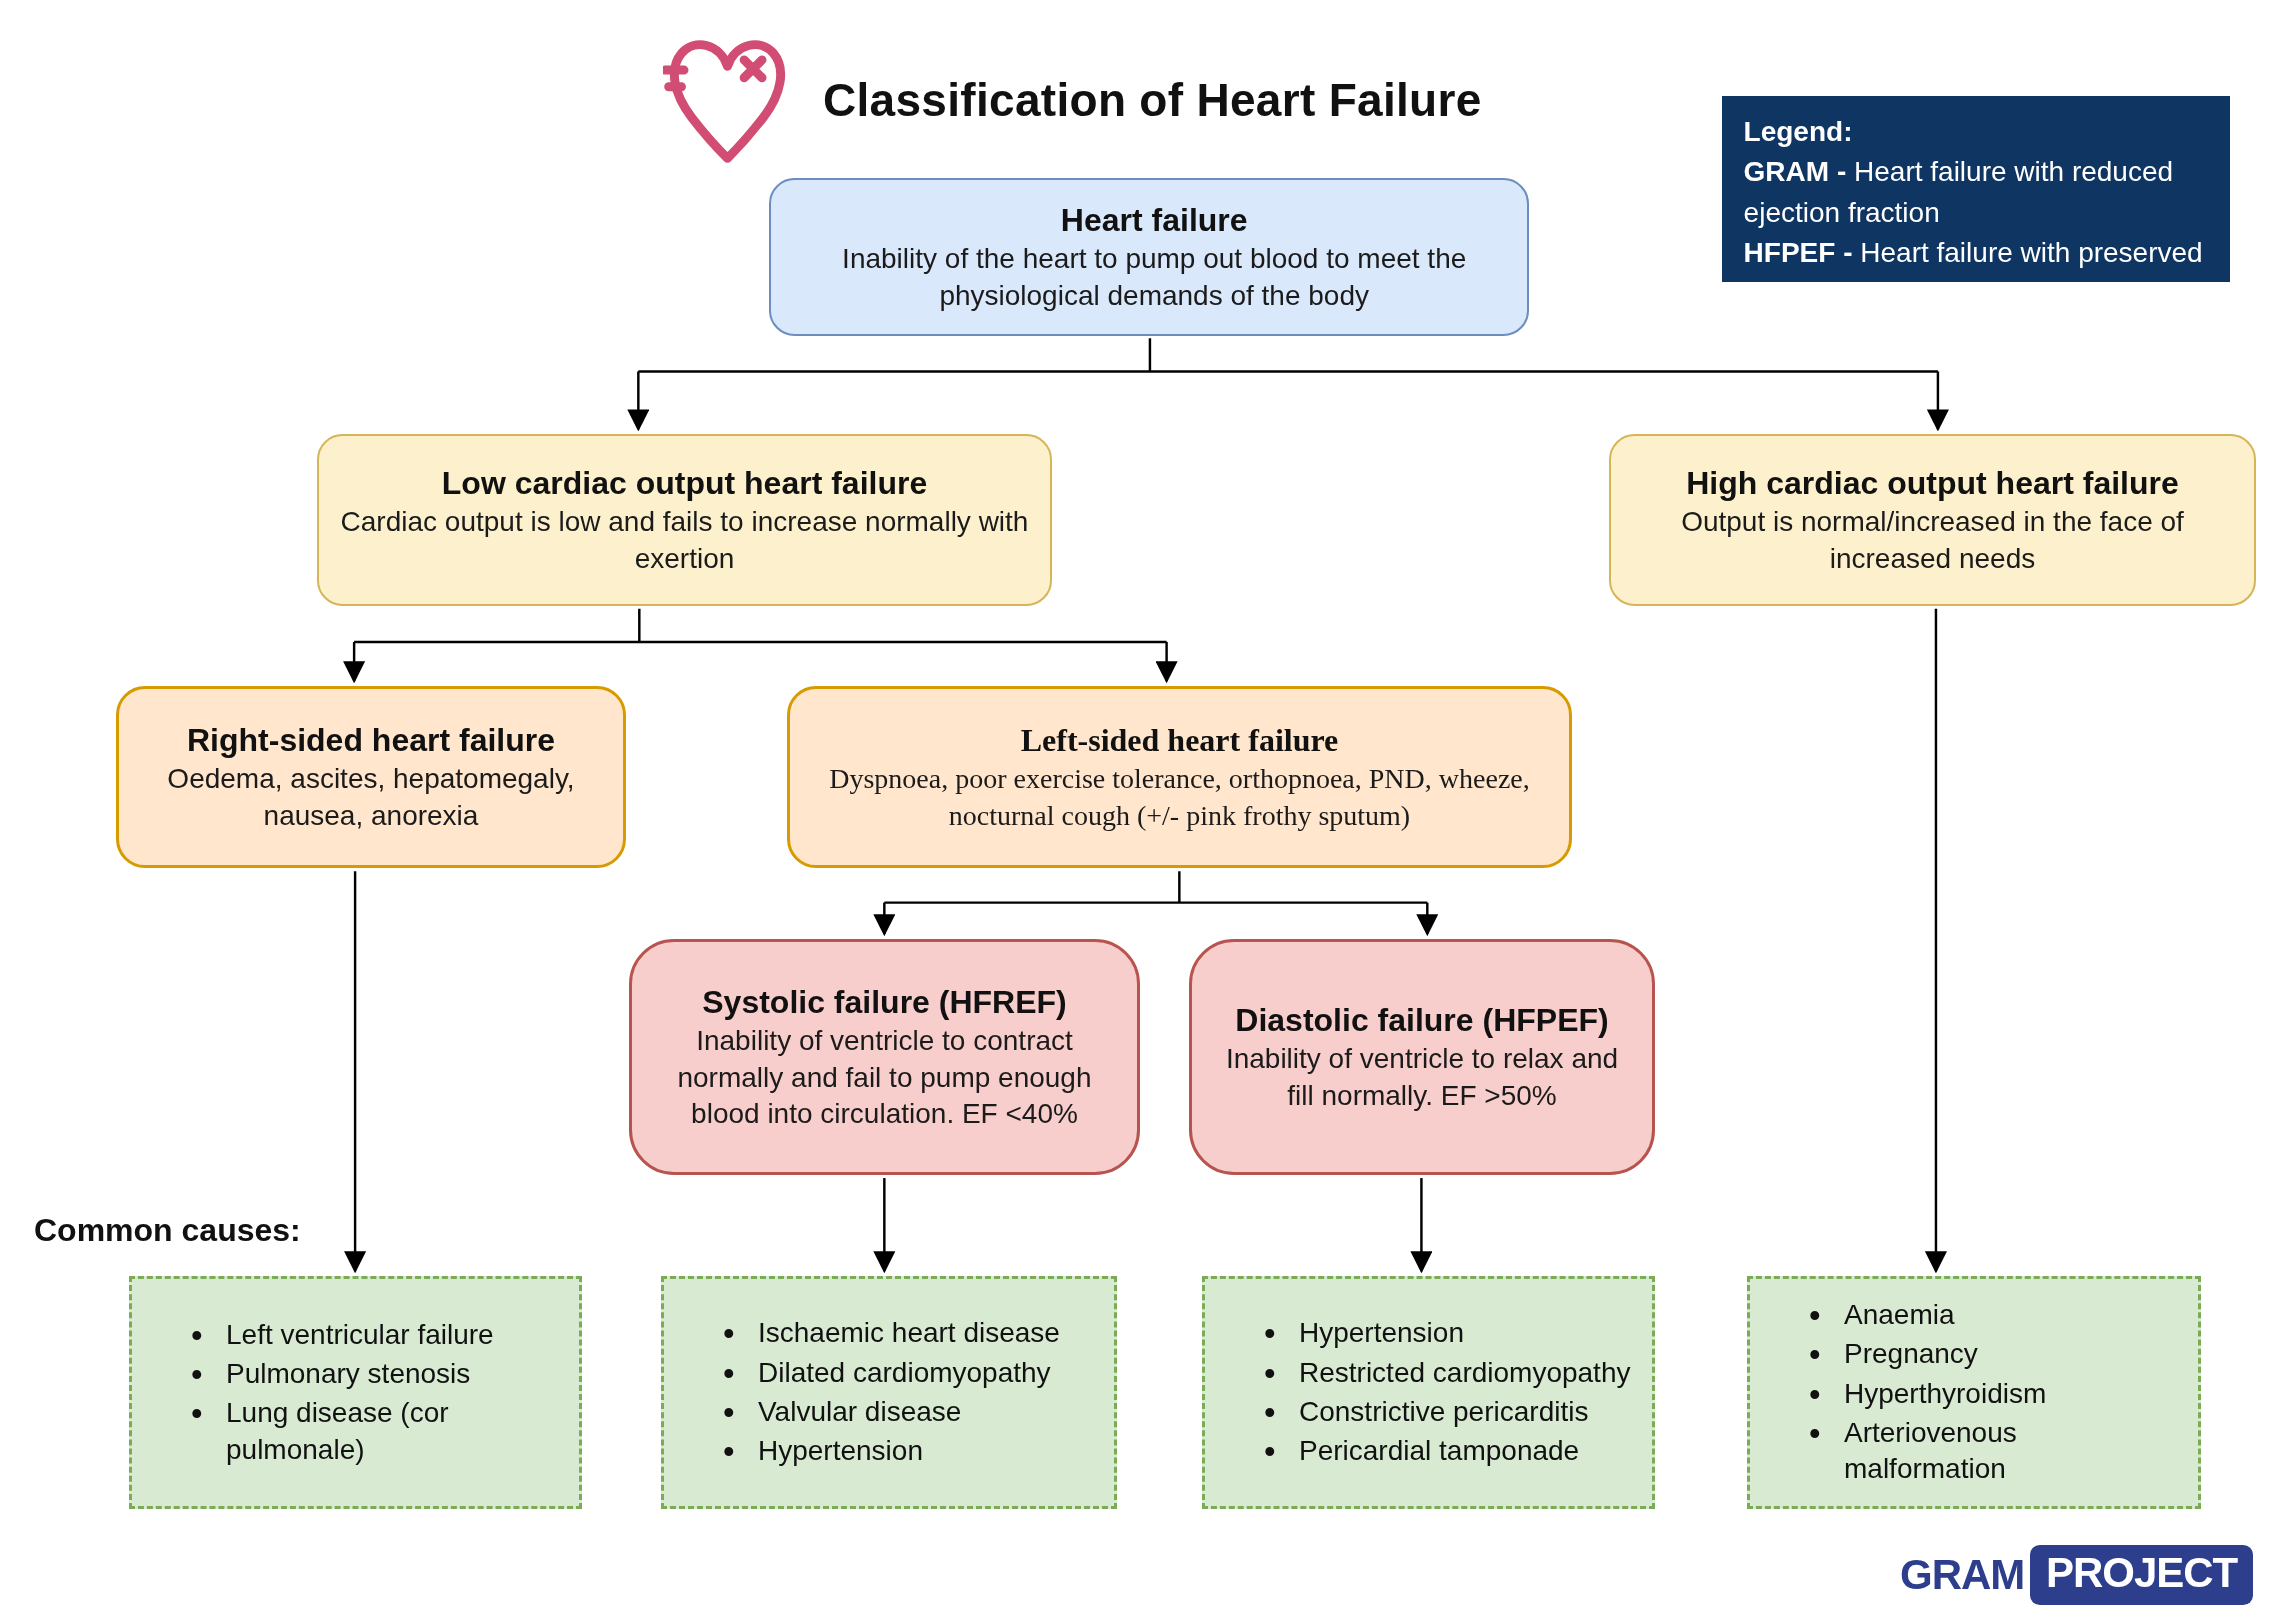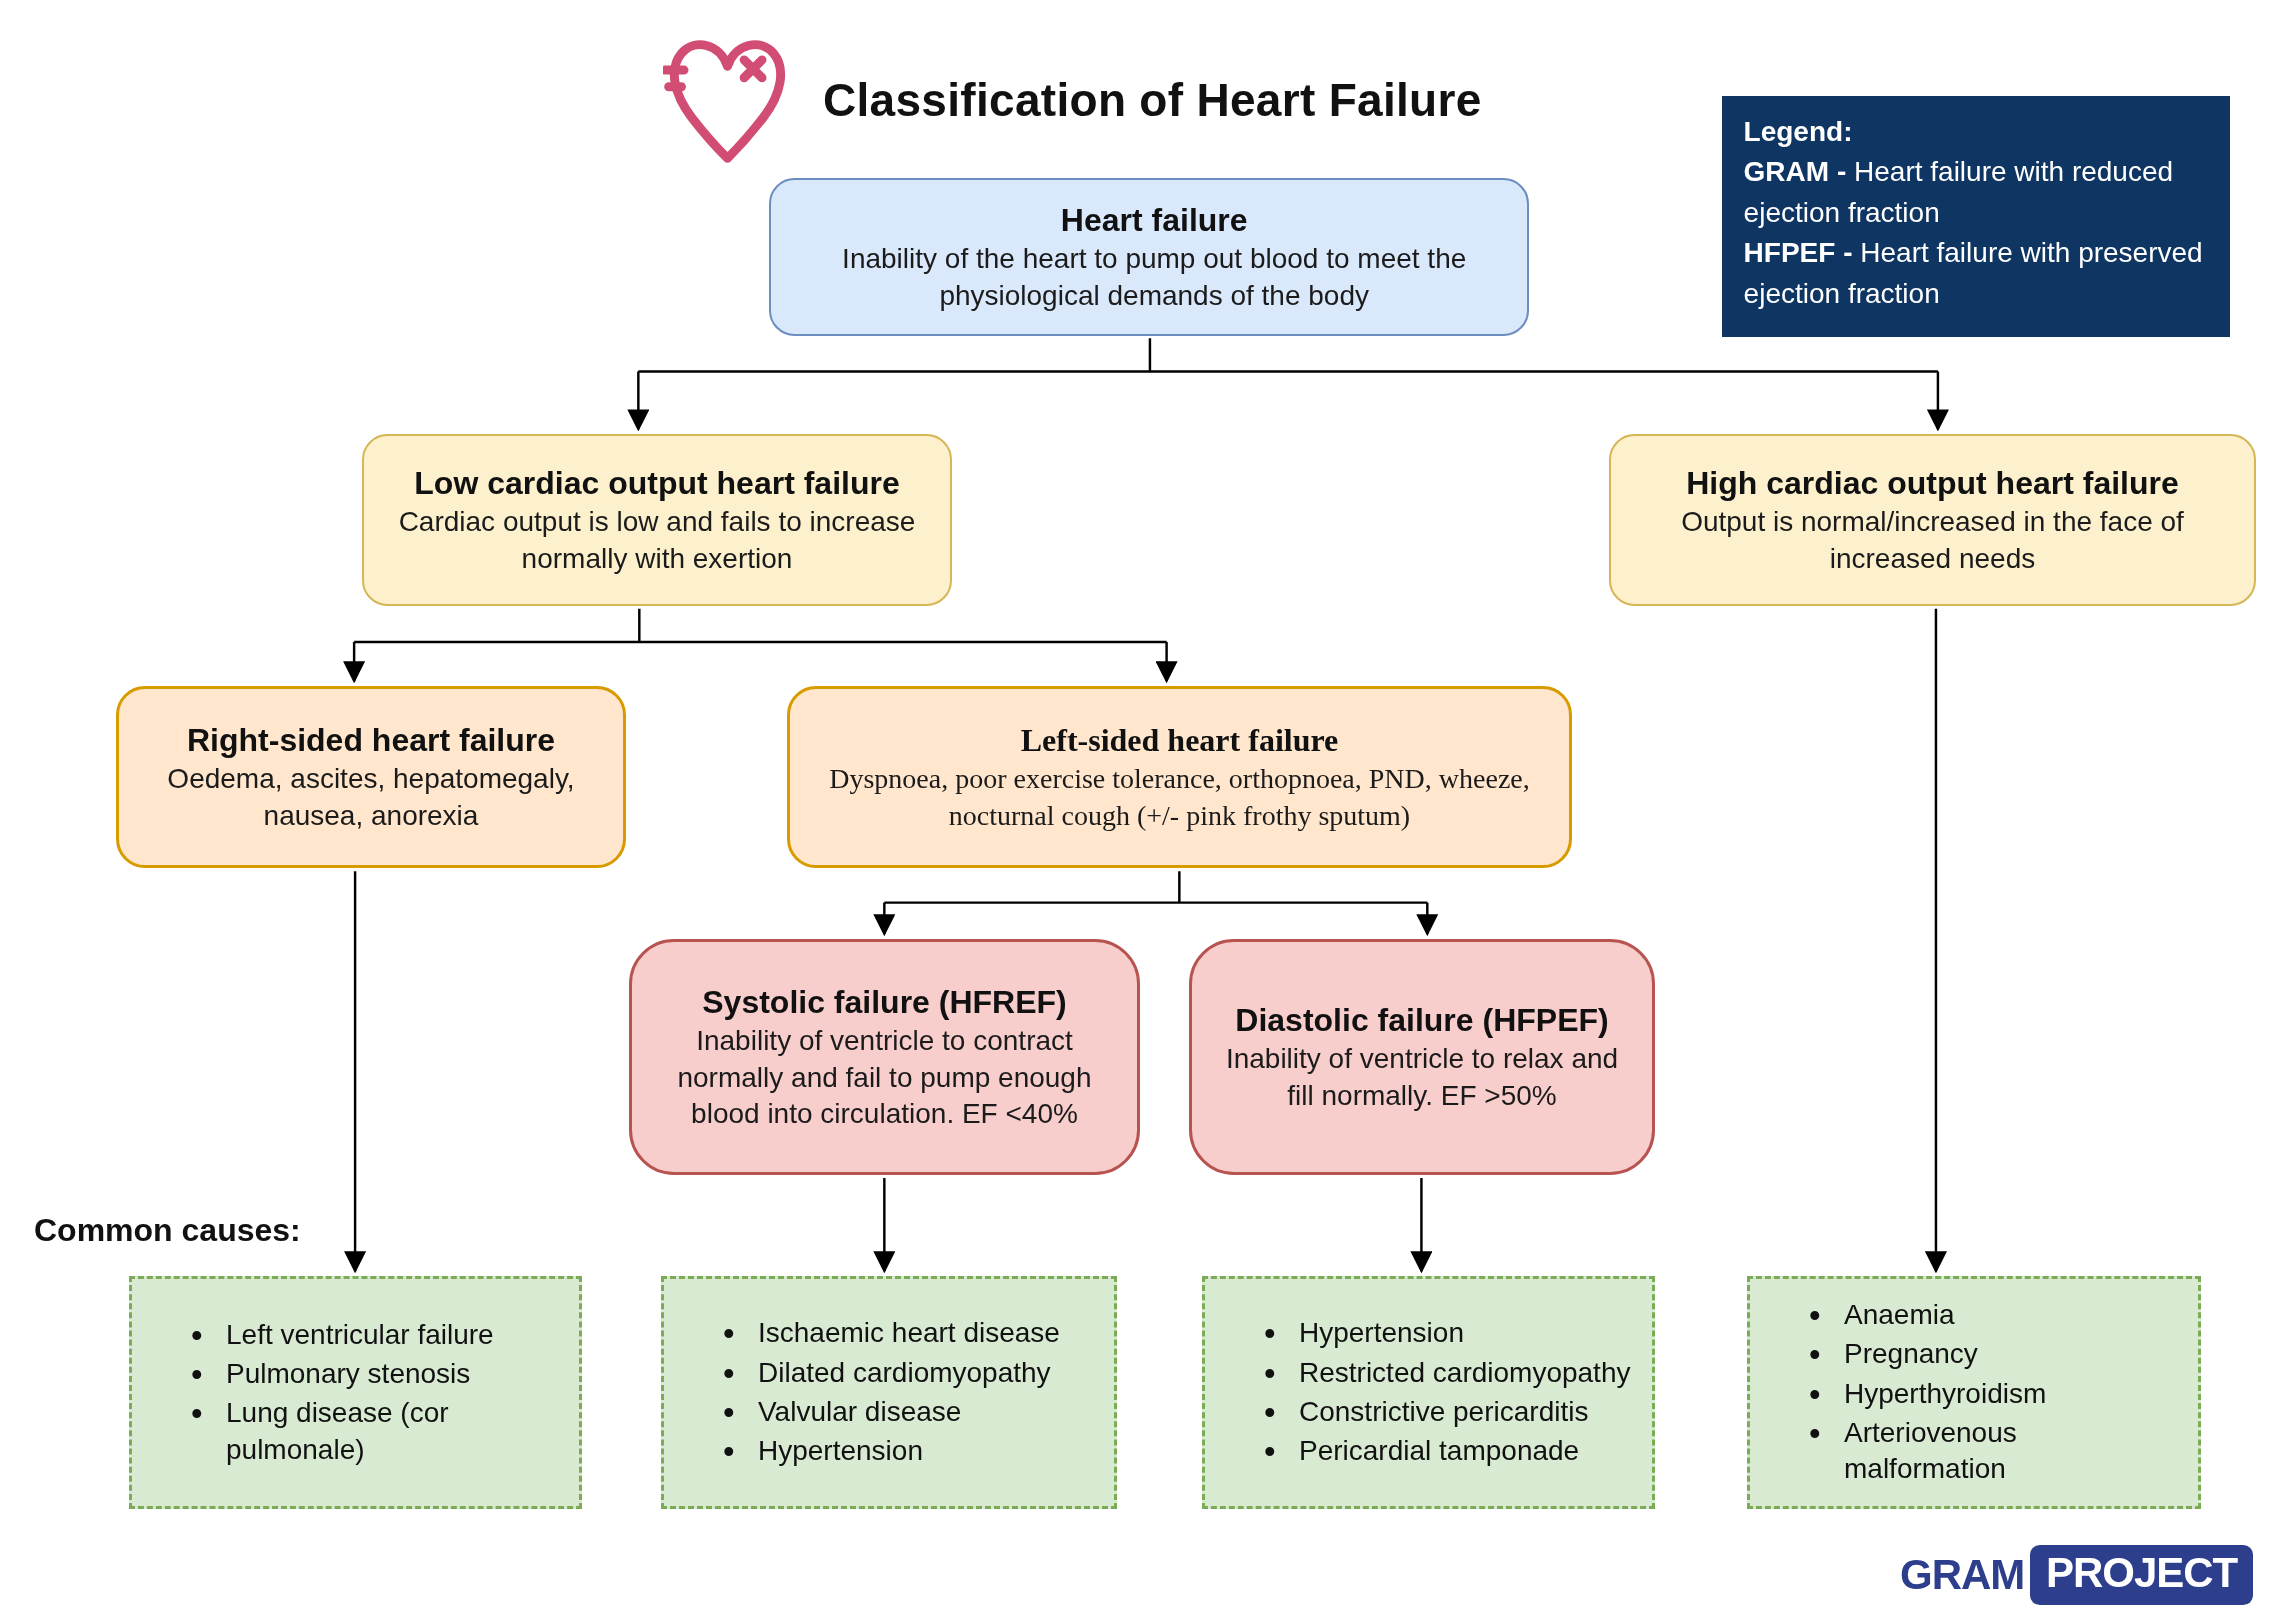--- a/index.html
+++ b/index.html
@@ -7,21 +7,21 @@
   #canvas {
     position:relative; width:2294px; height:1623px; background:#ffffff;
     font-family:"Liberation Sans", sans-serif; color:#111111; overflow:hidden;
   }
   .page-title {
     position:absolute; left:823px; top:73px;
     font-size:46px; font-weight:600; letter-spacing:0.3px; color:#111;
   }
   .heart-svg { position:absolute; left:663px; top:33px; }
   .legend {
-    position:absolute; left:1722px; top:96px; width:508px; height:241px;
+    position:absolute; left:1722px; top:96px; width:508px; height:186px;
     background:#0f3663; color:#ffffff; padding:15.7px 21.6px;
     font-size:28px; line-height:1.45;
   }
   .legend .lg-h { font-weight:bold; }
   .legend b { font-weight:bold; }
   .connectors { position:absolute; left:0; top:0; }
   .node {
     position:absolute; display:flex; flex-direction:column; justify-content:center;
     align-items:center; text-align:center; line-height:1.3; padding:7.8px 17.6px;
   }
@@ -96,21 +96,21 @@
       <line x1="1450" y1="1202" x2="1450" y2="1297" marker-end="url(#ah)"></line>
       <line x1="1975" y1="621" x2="1975" y2="1297" marker-end="url(#ah)"></line>
     </g>
   </svg>
 
   <div class="node blue" style="left:769px; top:178px; width:760px; height:158px;padding-left:28px;">
     <div class="t">Heart failure</div>
     <div class="d">Inability of the heart to pump out blood to meet the physiological demands of the body</div>
   </div>
 
-  <div class="node yellow" style="left:317px; top:434px; width:590px; height:172px;margin-left:45px;">
+  <div class="node yellow" style="left:317px; top:434px; width:735px; height:172px;">
     <div class="t">Low cardiac output heart failure</div>
     <div class="d">Cardiac output is low and fails to increase normally with exertion</div>
   </div>
 
   <div class="node yellow" style="left:1609px; top:434px; width:647px; height:172px;">
     <div class="t">High cardiac output heart failure</div>
     <div class="d">Output is normal/increased in the face of increased needs</div>
   </div>
 
   <div class="node orange" style="left:116px; top:686px; width:510px; height:182px;">

